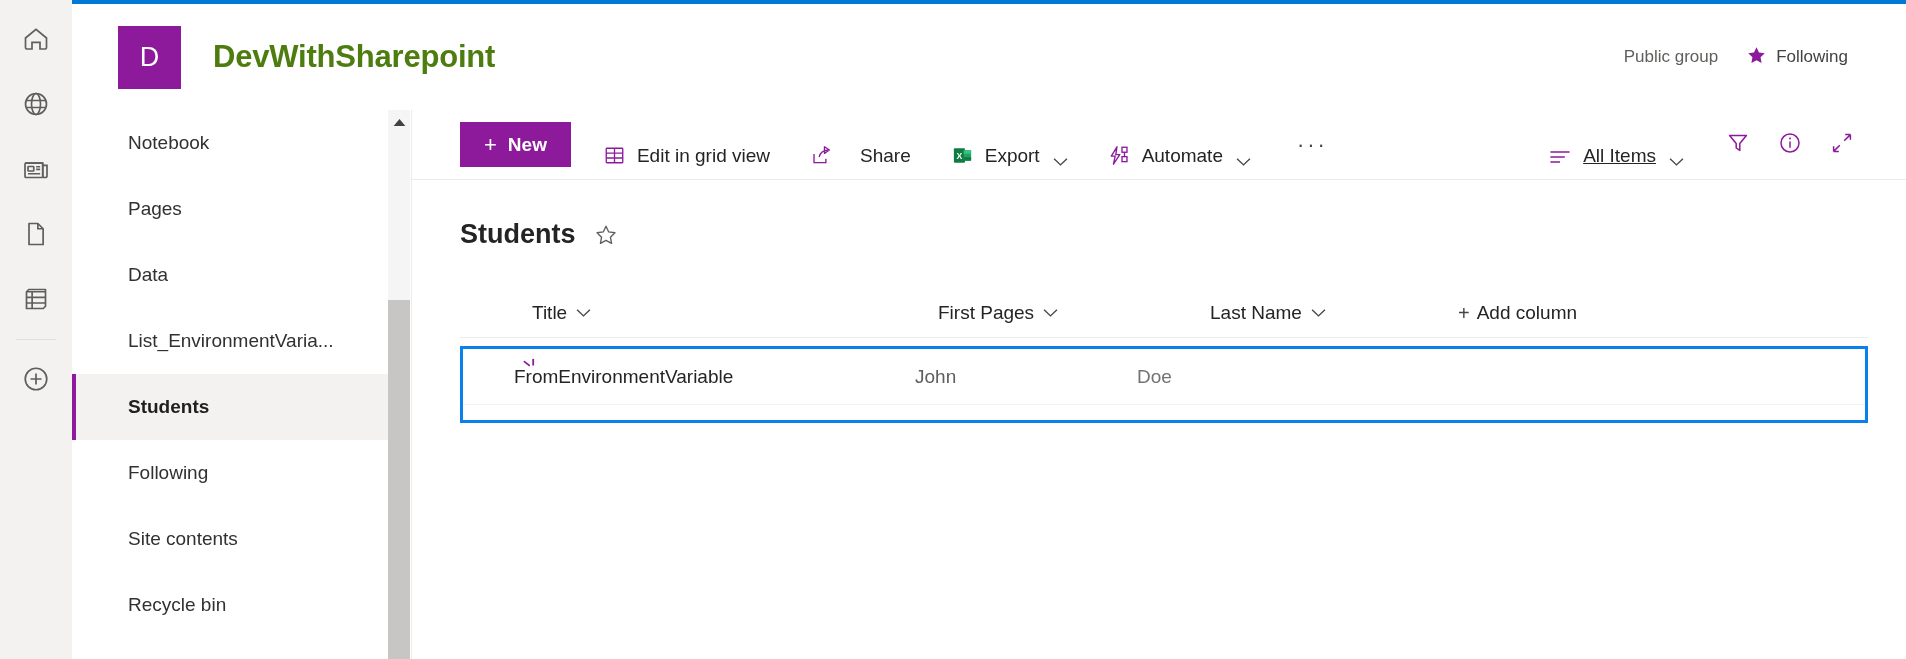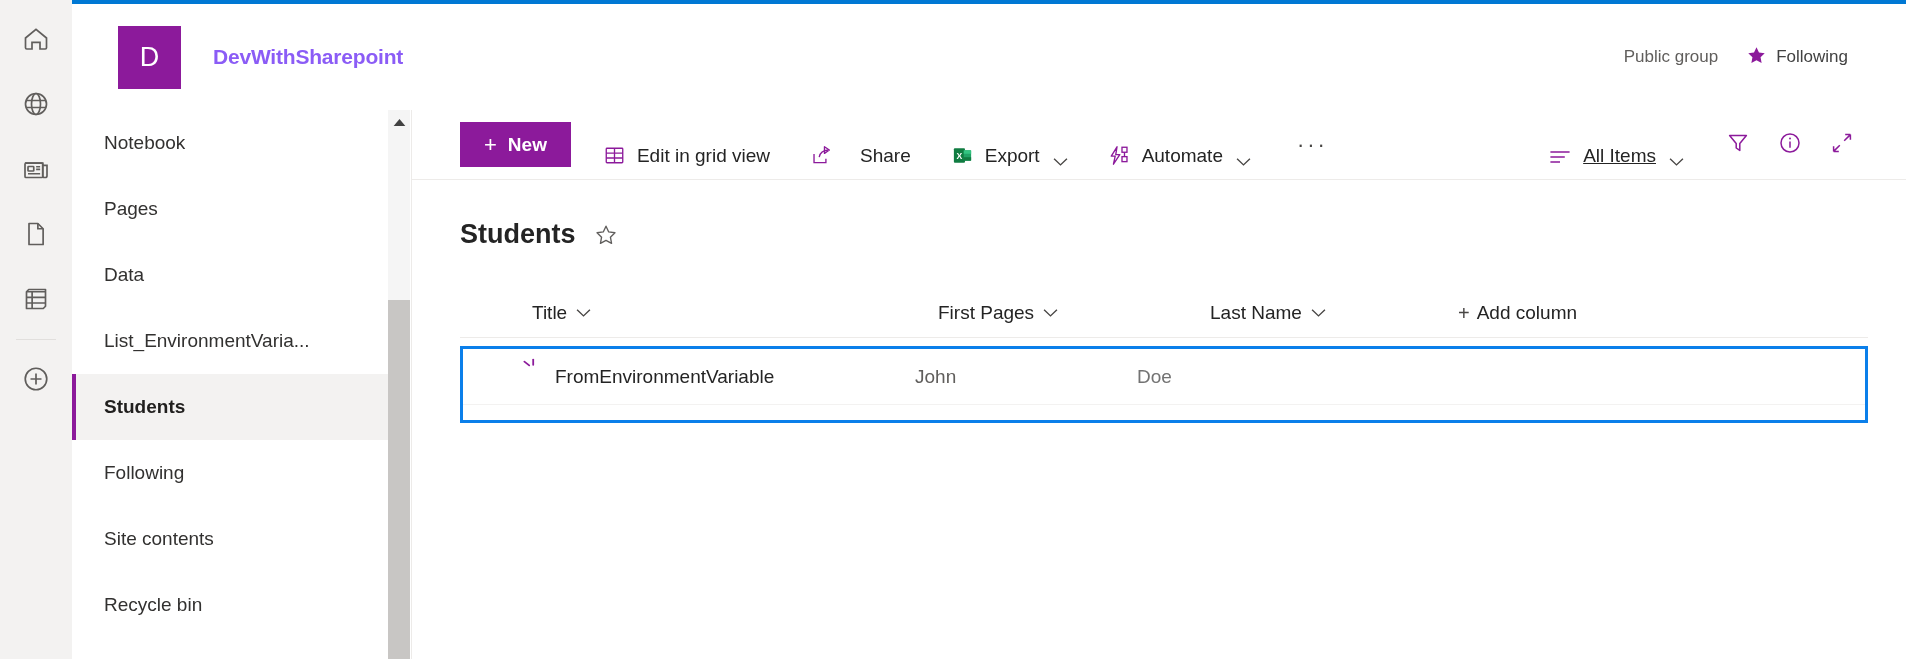--- a/index.html
+++ b/index.html
@@ -41,21 +41,21 @@
     display: flex; align-items: center;
   }
   .site-logo {
     width: 63px; height: 63px; margin-left: 46px;
     background: #8c1a9b;
     display: flex; align-items: center; justify-content: center;
     color: #ffffff; font-size: 27px; font-weight: 400; line-height: 1;
     cursor: pointer; flex: none;
   }
   .site-title {
-    margin-left: 32px; font-size: 21px; font-weight: 600; color: #8b5cf6;
+    margin-left: 32px; font-size: 31px; font-weight: 600; color: #4d7c0f;
     white-space: nowrap; cursor: pointer; letter-spacing: -0.2px;
   }
   .header-right {
     margin-left: auto; margin-right: 42px;
     display: flex; align-items: center; gap: 0px;
     font-size: 17px; color: #424242;
   }
   .hdr-item {
     display: flex; align-items: center; gap: 9px;
     padding: 8px 16px; cursor: pointer; white-space: nowrap;
@@ -64,21 +64,21 @@
   .star-icon { color: #8c1a9b; font-size: 20px; line-height: 1; }
 
   
   .leftnav {
     position: absolute; left: 72px; top: 110px; width: 340px; height: 549px;
     background: #ffffff; overflow: hidden;
   }
   .nav-list { position: absolute; left: 0; top: 0; width: 318px; }
   .nav-item {
     position: relative; height: 66px; display: flex; align-items: center;
-    padding-left: 32px; font-size: 19px; color: #323130; cursor: pointer;
+    padding-left: 56px; font-size: 19px; color: #323130; cursor: pointer;
     white-space: nowrap;
   }
   .nav-item.selected { background: #f3f2f1; font-weight: 700; color: #201f1e; }
   .nav-item.selected::before {
     content: ""; position: absolute; left: 0; top: 0; bottom: 0;
     width: 4px; background: #8c1a9b;
   }
   .nav-scrollbar {
     position: absolute; right: 2px; top: 0; width: 22px; height: 549px;
     background: #f5f5f5;
@@ -160,21 +160,21 @@
   .row-wrap {
     position: relative; margin-top: 8px;
     border: 3px solid #0b7fea; height: 77px;
   }
   .data-row {
     display: flex; align-items: center; height: 56px;
     border-bottom: 1px solid #f3f2f1;
     font-size: 19px; color: #242424;
   }
   .cell-title {
-    width: 452px; padding-left: 92px; position: relative;
+    width: 452px; padding-left: 51px; position: relative;
     display: flex; align-items: center; color: #242424;
   }
   .new-spark {
     position: absolute; left: 59px; top: -9px; color: #8c1a9b;
   }
   .cell-first { width: 222px; color: #605e5c; }
   .cell-last  { width: 222px; color: #737373; }
 </style>
 </head>
 <body>

